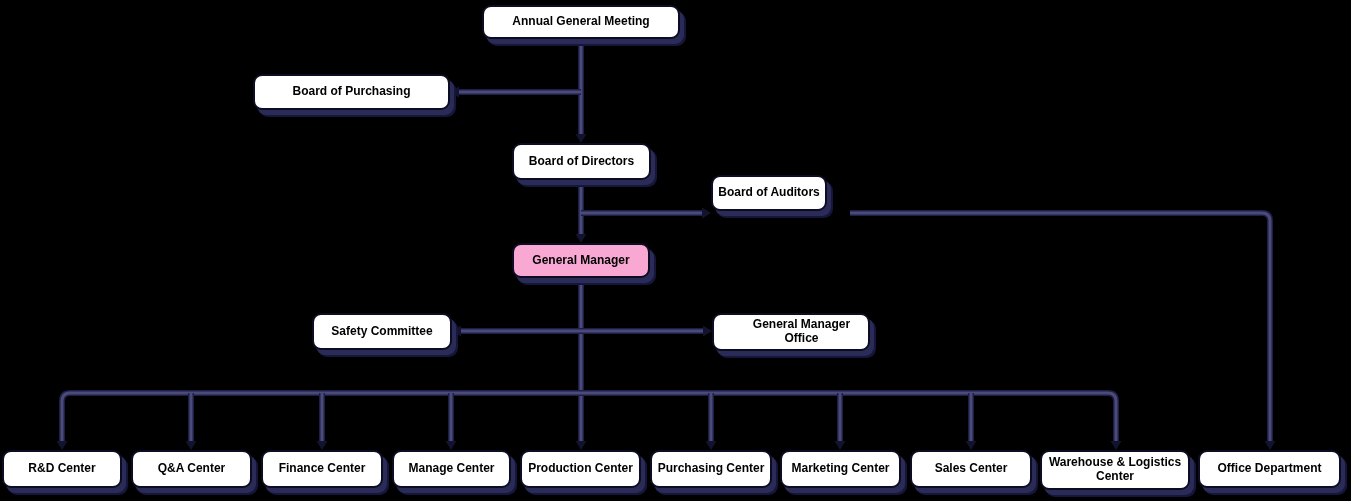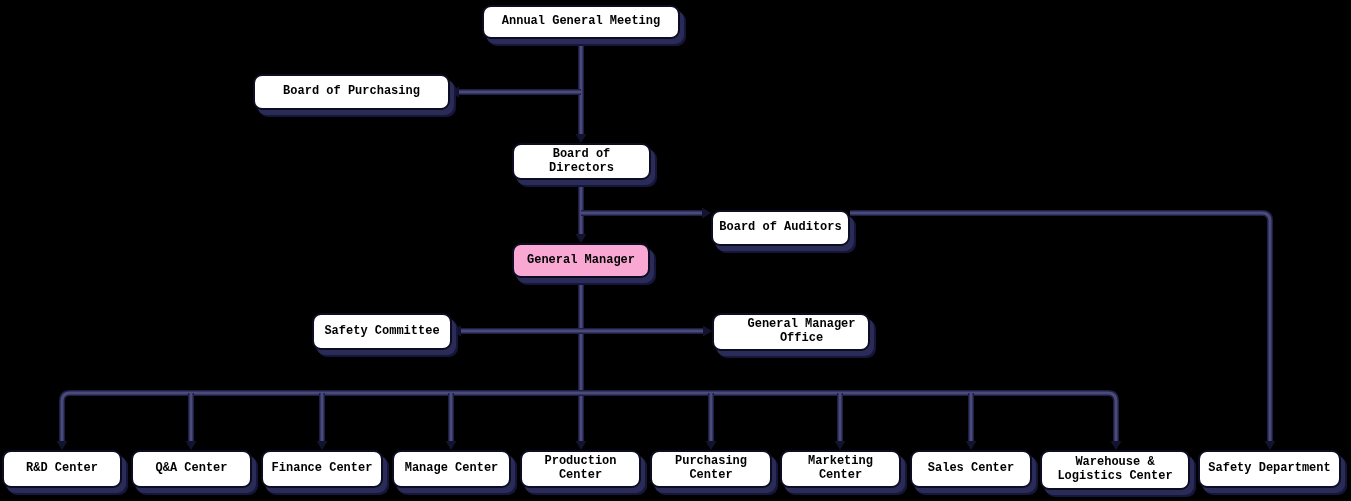--- a/index.html
+++ b/index.html
@@ -36,21 +36,20 @@
     box-shadow: 4px 5px 0 #2b2b58, 6px 7px 0 #16163c;
     display: flex;
     align-items: center;
     justify-content: center;
     text-align: center;
     font-weight: bold;
     font-size: 12px;
     line-height: 1.15;
     color: #000000;
     padding: 0 4px;
-    font-family: Liberation Mono, monospace;
   }
   .node span {
     display: block;
   }
 </style>
 </head>
 <body style="background: rgb(0, 0, 0);">
 
 <div class="chart" style="width: 1351px; height: 501px; background: rgb(0, 0, 0);">
   <svg class="connector-layer" xmlns="http://www.w3.org/2000/svg" viewBox="0 0 1351 501">
@@ -141,21 +140,21 @@
     </svg>
 <div class="node" style="left: 482px; top: 5px; width: 198px; height: 34px; background: rgb(255, 255, 255); border-color: rgb(12, 12, 34); color: rgb(0, 0, 0);">
       <span>Annual General Meeting</span>
     </div>
     <div class="node" style="left: 253px; top: 74px; width: 197px; height: 36px; background: rgb(255, 255, 255); border-color: rgb(12, 12, 34); color: rgb(0, 0, 0);">
       <span>Board of Purchasing</span>
     </div>
     <div class="node" style="left: 512px; top: 143px; width: 139px; height: 37px; background: rgb(255, 255, 255); border-color: rgb(12, 12, 34); color: rgb(0, 0, 0);">
       <span>Board of Directors</span>
     </div>
-    <div class="node" style="left: 711px; top: 210px; width: 139px; height: 36px; background: rgb(255, 255, 255); border-color: rgb(12, 12, 34); color: rgb(0, 0, 0);">
+    <div class="node" style="left: 711px; top: 175px; width: 116px; height: 36px; background: rgb(255, 255, 255); border-color: rgb(12, 12, 34); color: rgb(0, 0, 0);">
       <span>Board of Auditors</span>
     </div>
     <div class="node" style="left: 512px; top: 243px; width: 138px; height: 35px; background: #f9a8d4; border-color: rgb(12, 12, 34); color: rgb(0, 0, 0);">
       <span>General Manager</span>
     </div>
     <div class="node" style="left: 312px; top: 313px; width: 140px; height: 37px; background: rgb(255, 255, 255); border-color: rgb(12, 12, 34); color: rgb(0, 0, 0);">
       <span>Safety Committee</span>
     </div>
     <div class="node" style="left: 712px; top: 313px; width: 158px; height: 38px; background: rgb(255, 255, 255); border-color: rgb(12, 12, 34); color: rgb(0, 0, 0); padding-left: 25px;">
       <span>General Manager Office</span>
@@ -181,15 +180,15 @@
     <div class="node" style="left: 780px; top: 450px; width: 121px; height: 38px; background: rgb(255, 255, 255); border-color: rgb(12, 12, 34); color: rgb(0, 0, 0);">
       <span>Marketing Center</span>
     </div>
     <div class="node" style="left: 910px; top: 450px; width: 122px; height: 38px; background: rgb(255, 255, 255); border-color: rgb(12, 12, 34); color: rgb(0, 0, 0);">
       <span>Sales Center</span>
     </div>
     <div class="node" style="left: 1040px; top: 450px; width: 150px; height: 40px; background: rgb(255, 255, 255); border-color: rgb(12, 12, 34); color: rgb(0, 0, 0);">
       <span>Warehouse &amp; Logistics Center</span>
     </div>
     <div class="node" style="left: 1198px; top: 450px; width: 143px; height: 38px; background: rgb(255, 255, 255); border-color: rgb(12, 12, 34); color: rgb(0, 0, 0);">
-      <span>Safety Department</span>
+      <span>Office Department</span>
     </div>
   </div>
 
 </body></html>

